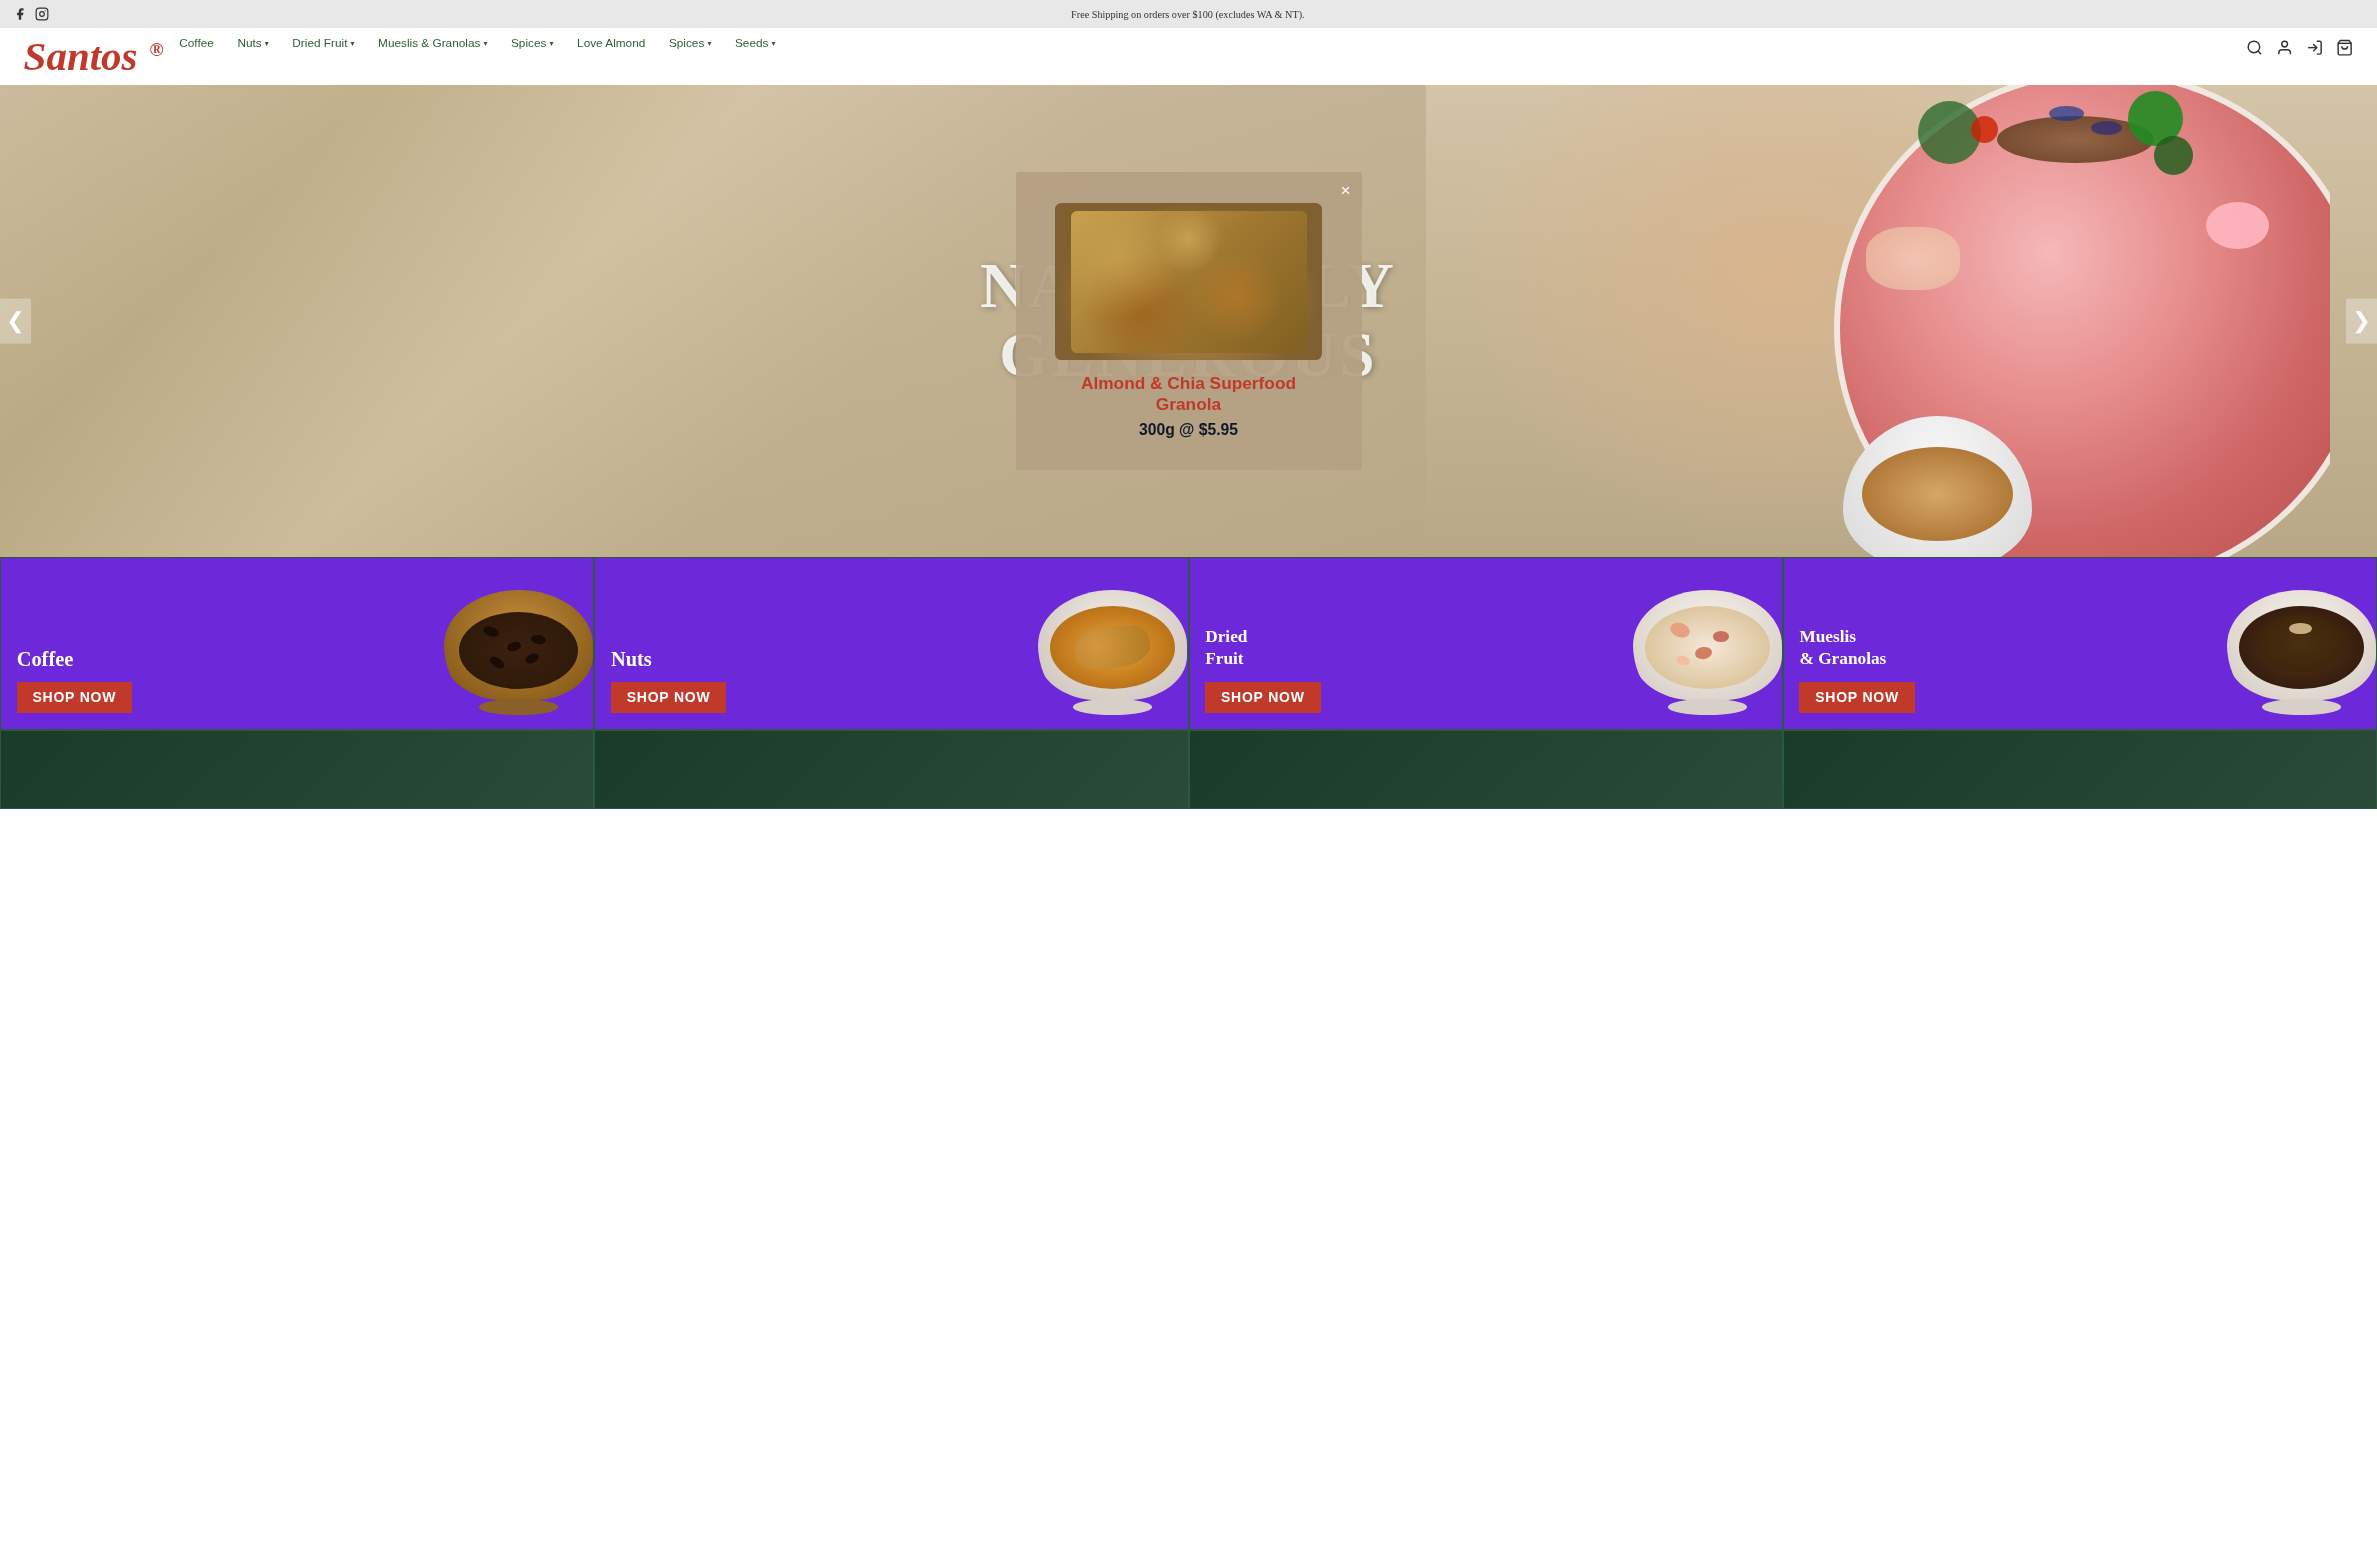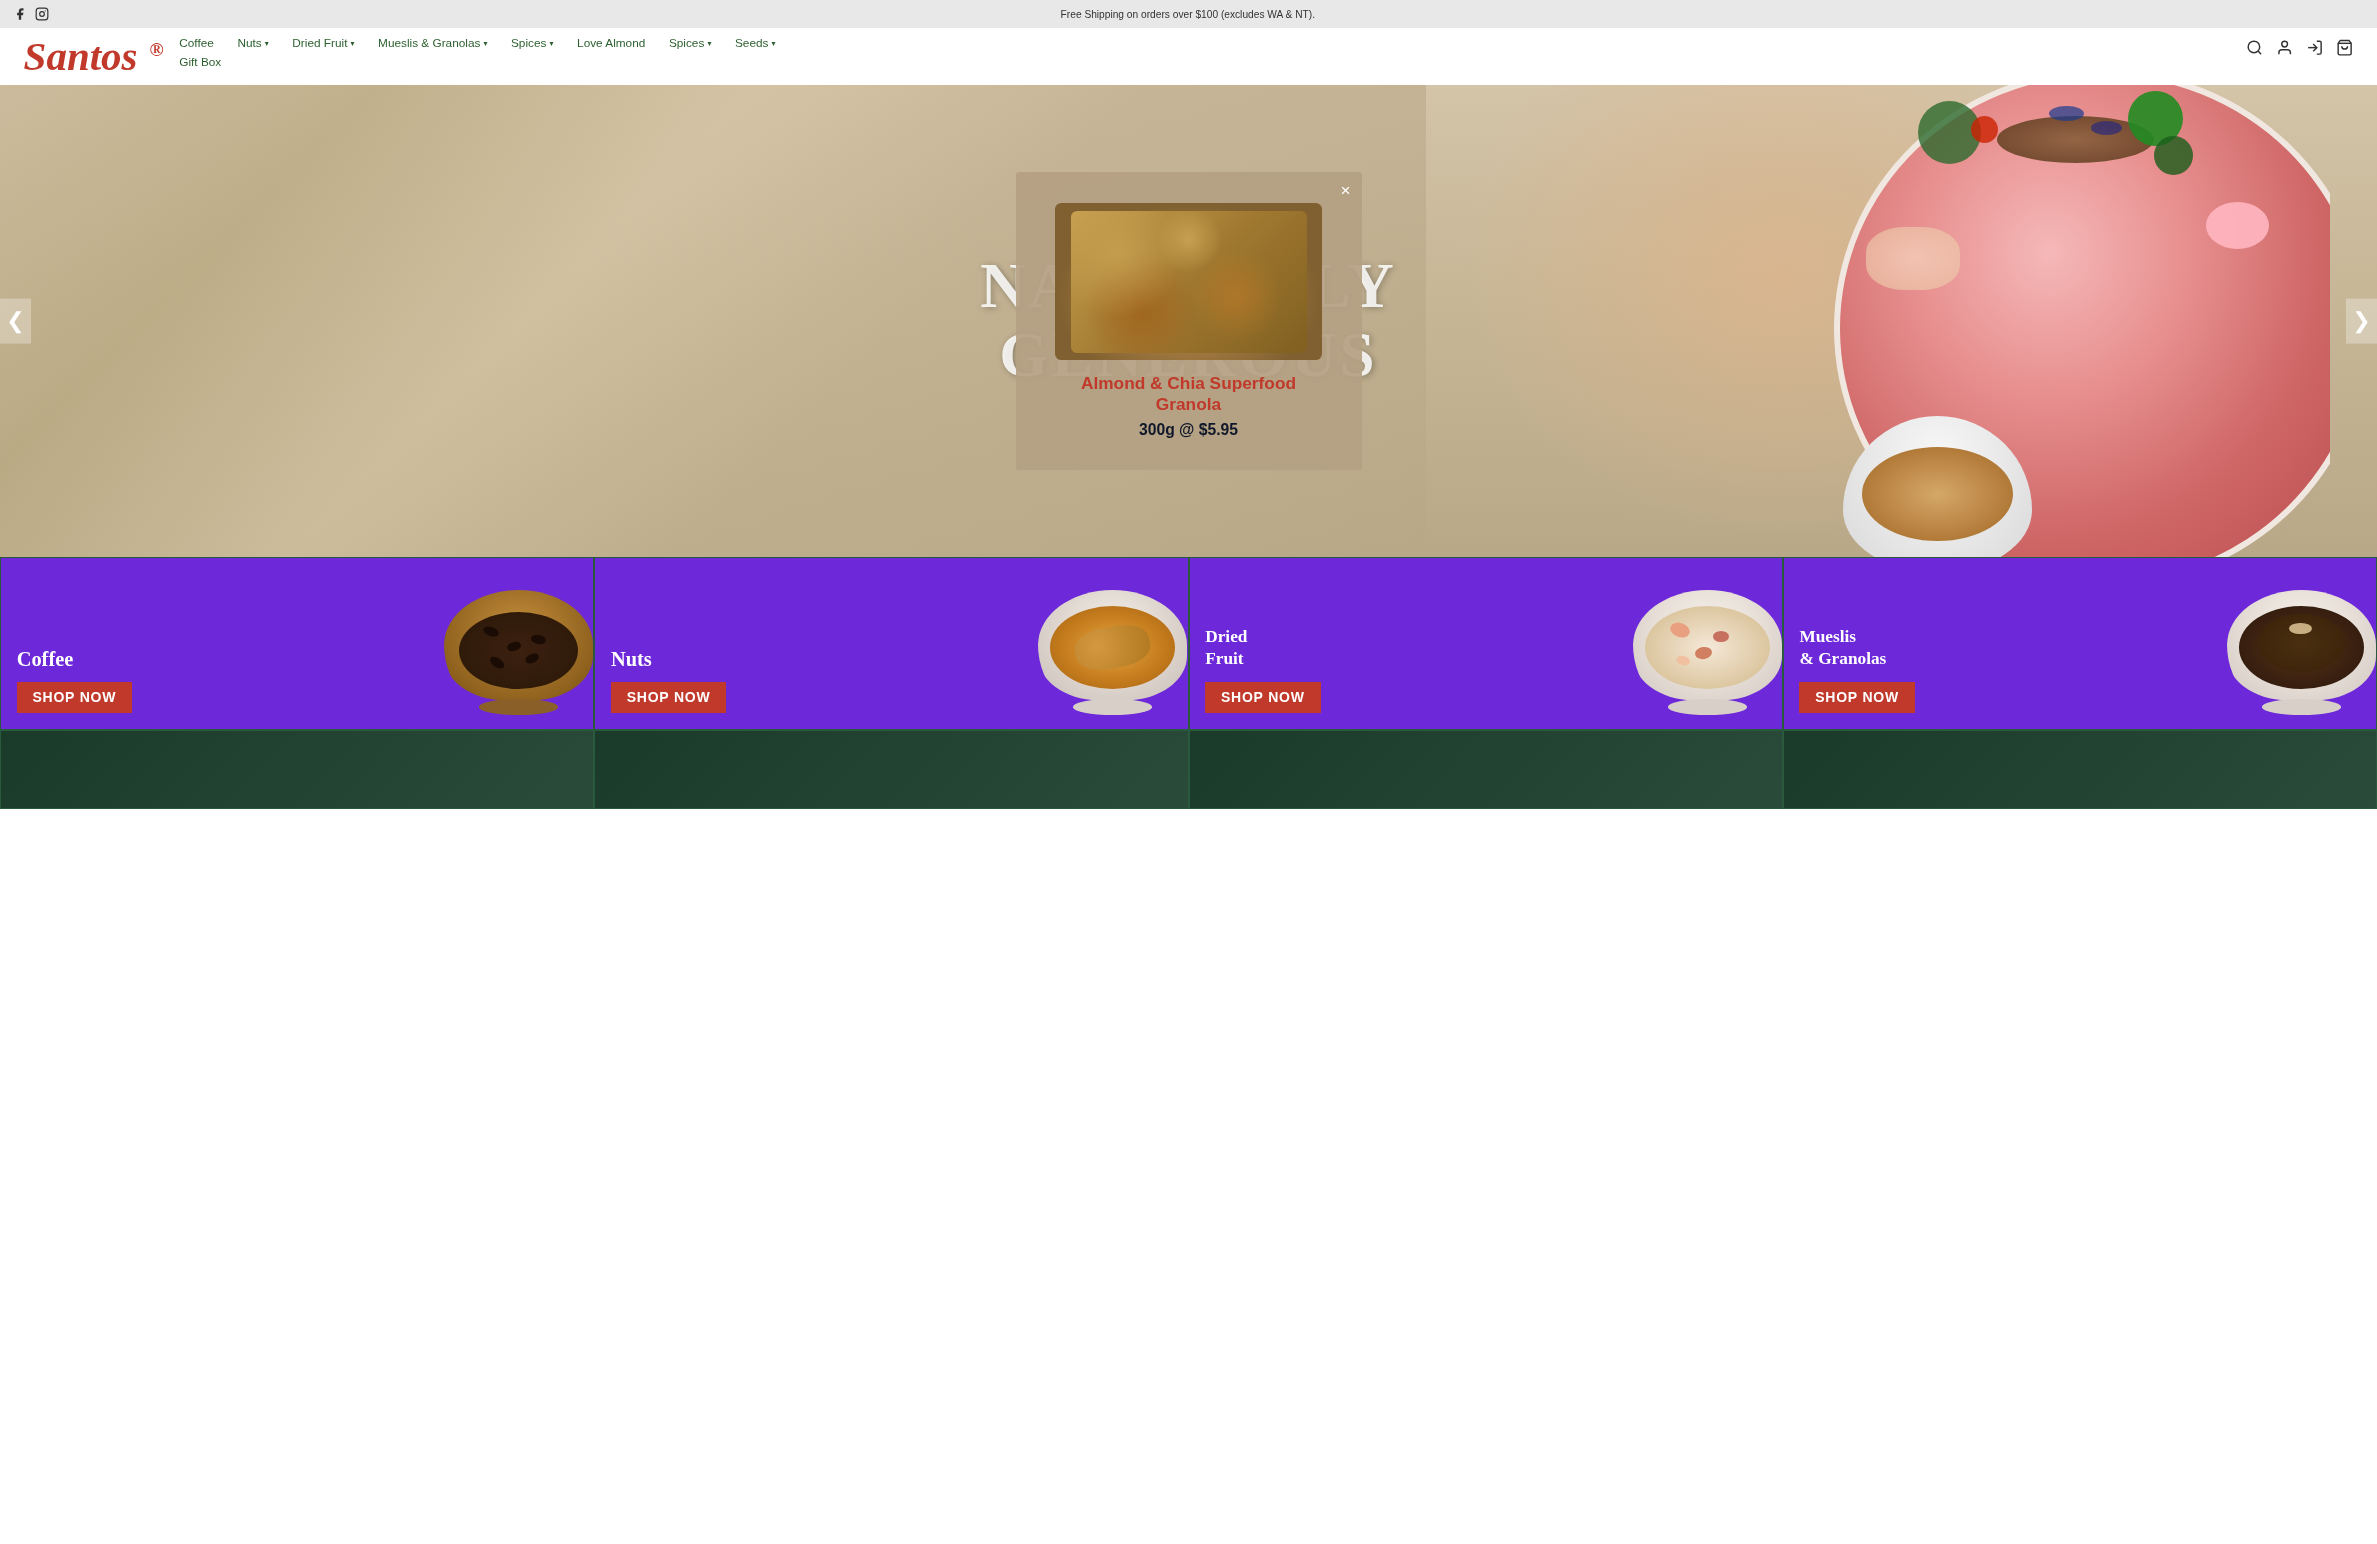--- a/index.html
+++ b/index.html
@@ -8,20 +8,21 @@
     
     .top-bar {
       background: #e8e8e8;
       text-align: center;
       padding: 6.3px 12.6px;
       font-size: 10.2px;
       color: #333;
       display: flex;
       align-items: center;
       justify-content: space-between;
+      font-family: Liberation Serif, serif;
     }
     .top-bar-social { display: flex; gap: 6.3px; align-items: center; }
     .top-bar-message { flex: 1; text-align: center; }
 
     
     .header {
       display: flex;
       align-items: flex-start;
       padding: 7.9px 23.6px;
       background: #fff;
@@ -294,25 +295,20 @@
       <a class="nav-item">
         <span>Love Almond</span>
       </a>
       <a class="nav-item">
         <span>Spices</span>
         <span class="chevron">▾</span>
       </a>
       <a class="nav-item">
         <span>Seeds</span>
         <span class="chevron">▾</span>
-      </a>
-    </div>
-    <div class="nav-bottom">
-      <a class="nav-item">
-        <span>Gift Box</span>
       </a>
     </div>
   </div>
   <div class="header-icons">
     <span class="header-icon">
       <svg width="17.3" height="17.3" viewBox="0 0 24 24" fill="none" stroke="#333" stroke-width="2">
         <circle cx="11" cy="11" r="8"></circle>
           <line x1="21" y1="21" x2="16.65" y2="16.65"></line>
       </svg>
     </span>

